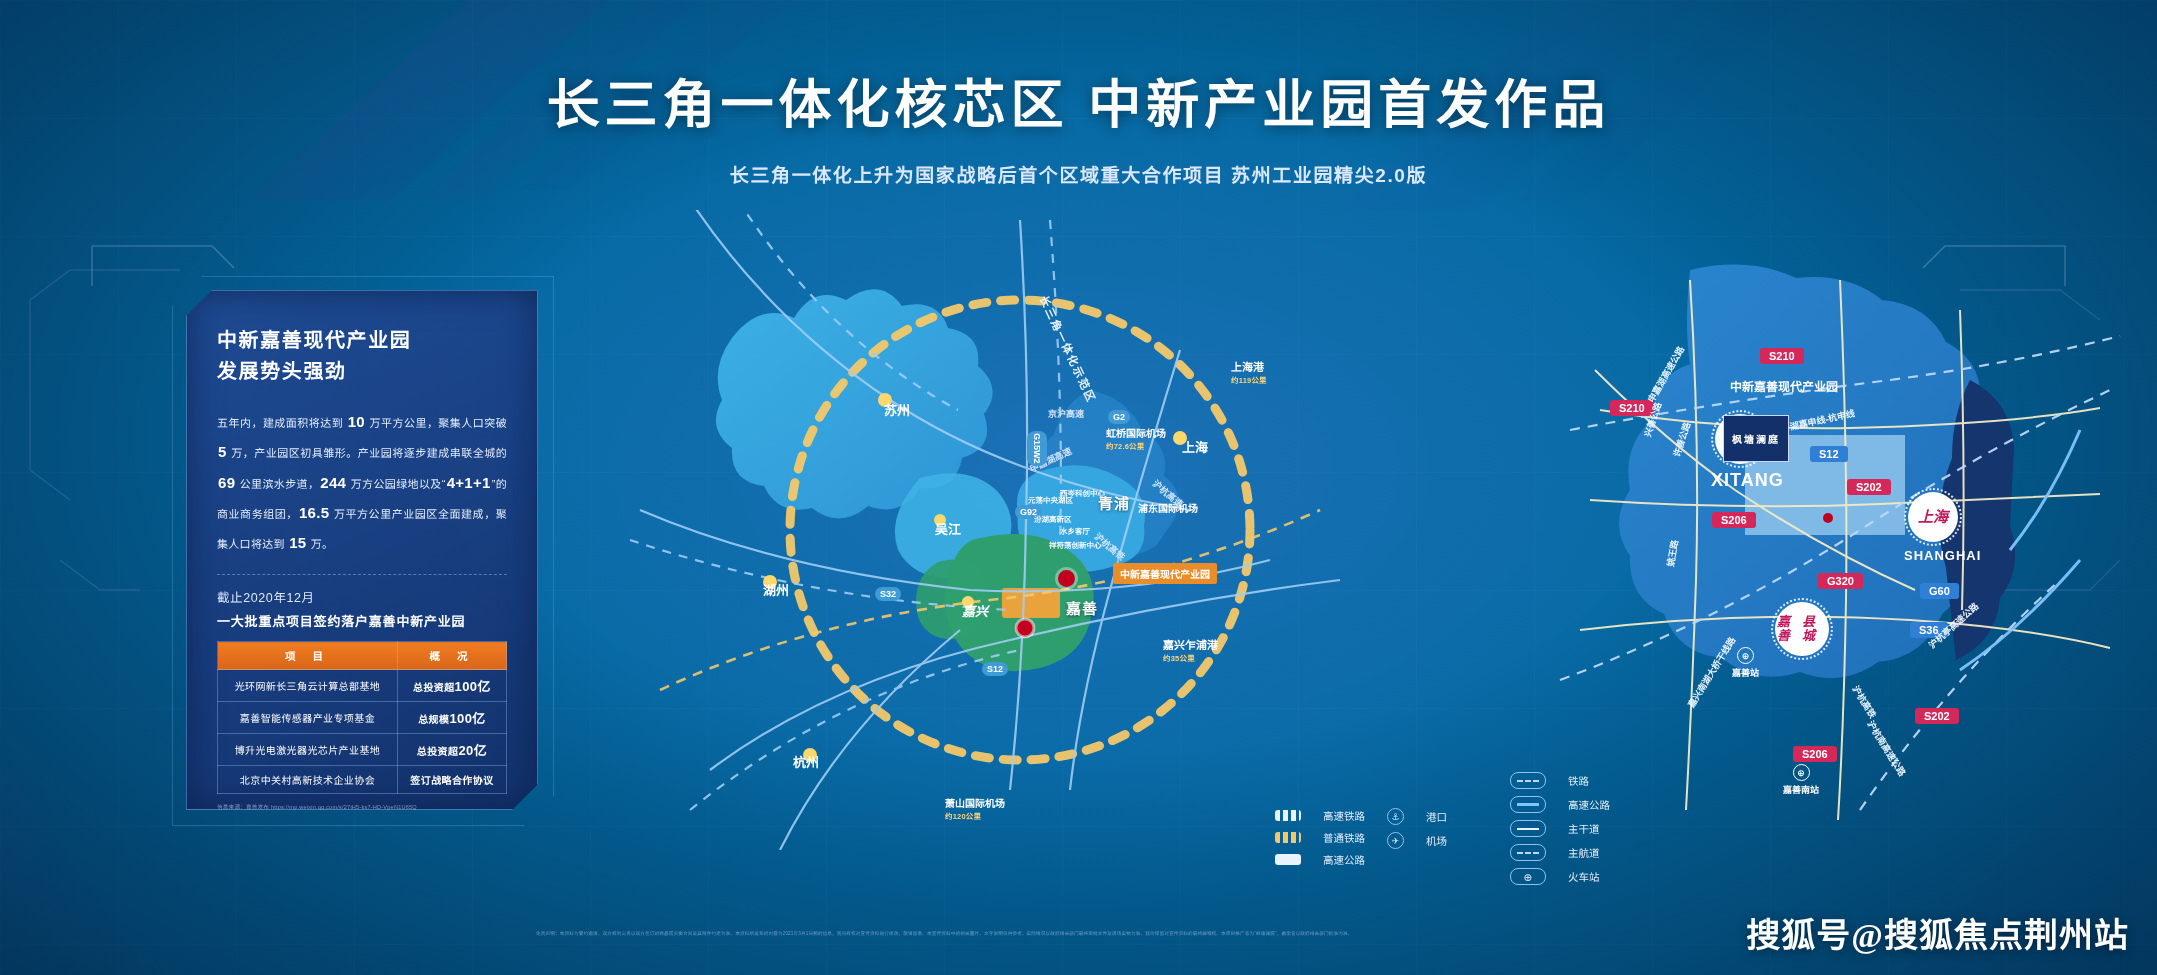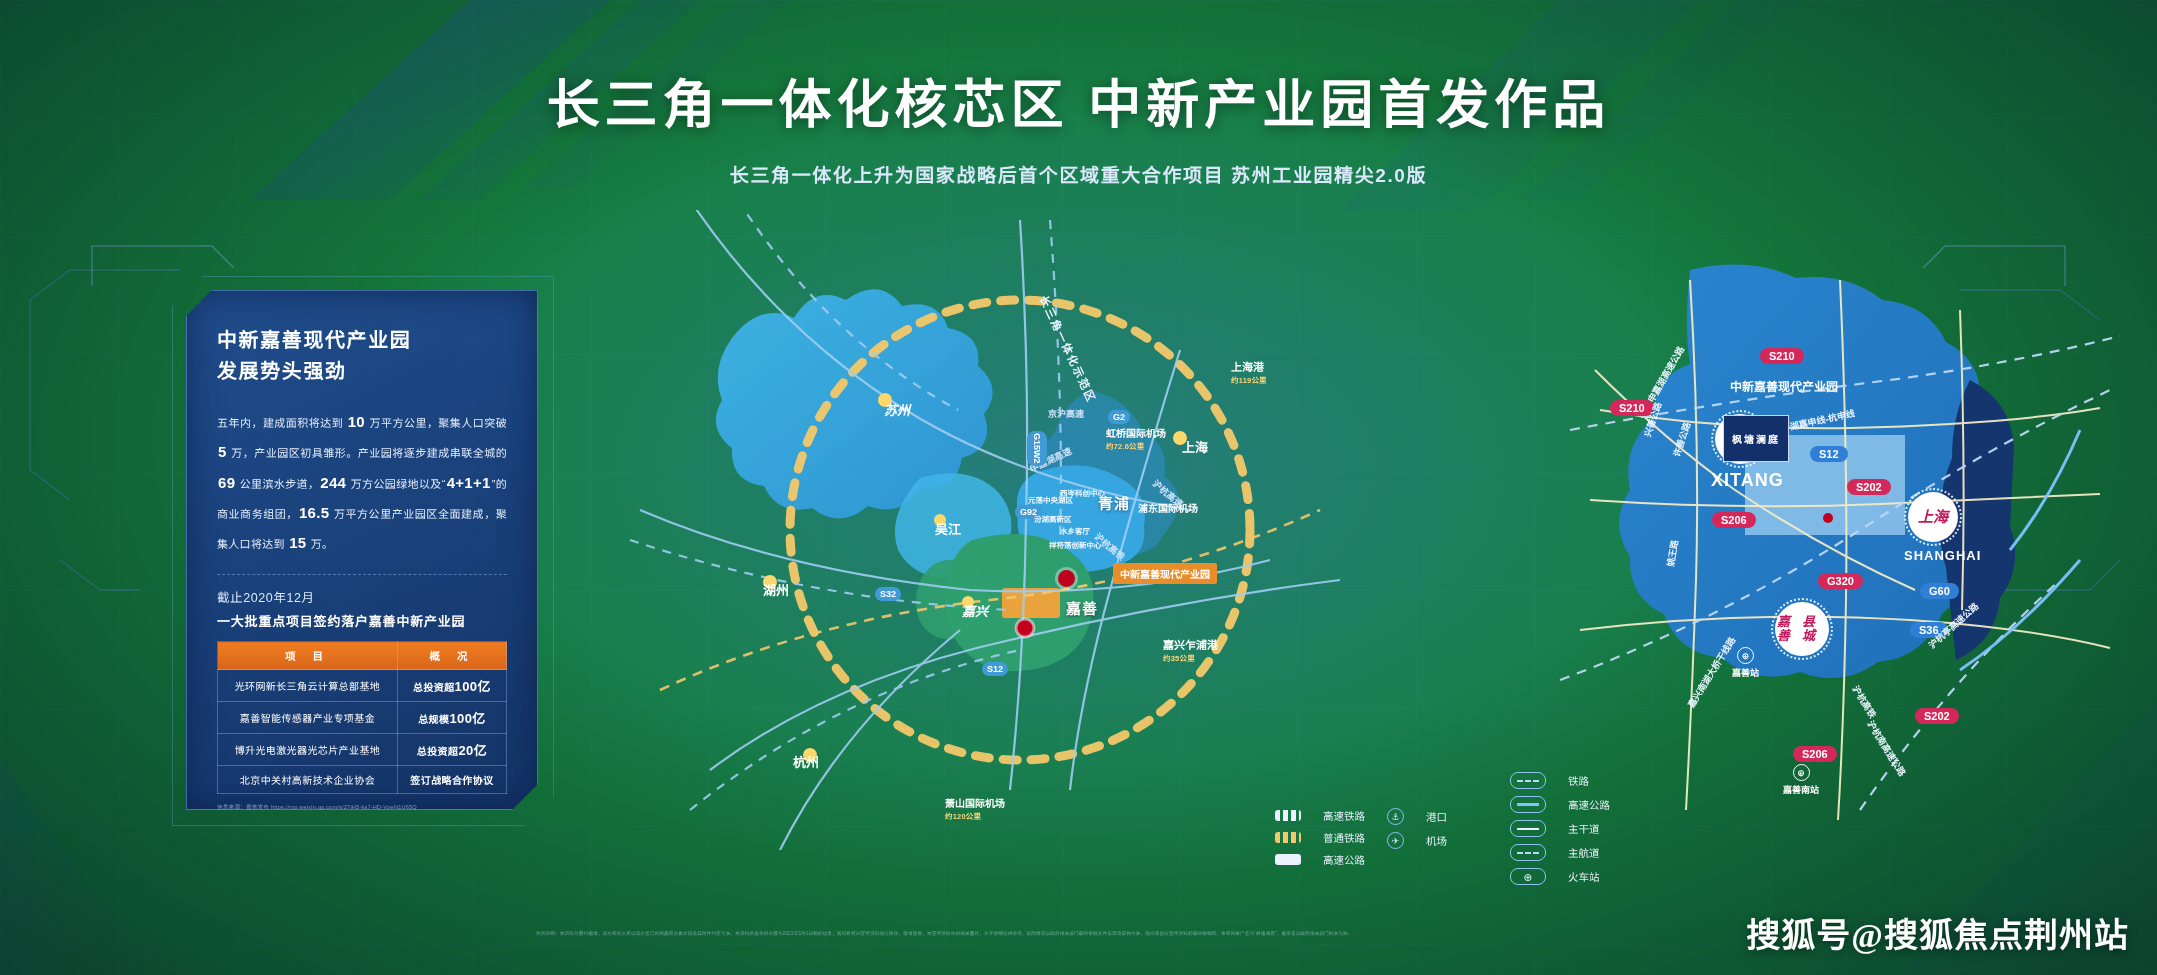--- a/index.html
+++ b/index.html
@@ -9,21 +9,21 @@
     -webkit-font-smoothing:antialiased;
   }
   #stage{
     position:relative;
     width:2157px;height:975px;
     overflow:hidden;
     background:
       radial-gradient(ellipse 900px 500px at 18% 30%, rgba(30,74,150,.55) 0%, rgba(16,44,100,0) 70%),
       radial-gradient(ellipse 1100px 700px at 72% 45%, rgba(22,60,130,.5) 0%, rgba(13,36,86,0) 72%),
       linear-gradient(160deg,#10265c 0%,#0d2ココ 0%,#0e2photo 0%,#102a63 35%,#0b1e4c 100%);
-    background-color:#15803d;
+    background-color:#0369a1;
   }
   
   #grid{
     position:absolute;inset:0;
     background-image:
       linear-gradient(to right, rgba(120,170,235,.055) 1px, transparent 1px),
       linear-gradient(to bottom, rgba(120,170,235,.055) 1px, transparent 1px);
     background-size:118px 118px;
     pointer-events:none;
   }
@@ -78,21 +78,21 @@
     border:1px solid rgba(160,200,245,.35);
     color:#fff;padding:6px 6px;text-align:center;letter-spacing:.4px;
   }
   table#tbl td.v{font-weight:700;}
   table#tbl td.v i{font-style:normal;font-size:13px;}
   #src{margin-top:9px;color:rgba(198,216,245,.6);font-size:5.6px;letter-spacing:.2px;}
   .dotlbl{position:absolute;white-space:nowrap;color:#fff;font-size:13px;font-weight:700;}
   .sub-sm{display:block;color:#ffd479;font-size:7.5px;font-weight:600;letter-spacing:.2px;}
   .road{position:absolute;color:#cfe3fb;font-size:9px;font-weight:700;white-space:nowrap;}
   .pill{
-    position:absolute;border-radius:8px;color:#fff;font-size:11px;font-weight:700;
+    position:absolute;border-radius:3px;color:#fff;font-size:11px;font-weight:700;
     padding:2px 9px;white-space:nowrap;
   }
   .pill.blue{background:#2f7fd6;}
   .pill.red{background:#d5285a;}
   .gcap{
     position:absolute;background:#3f9ad6;color:#fff;font-size:9px;font-weight:700;
     border-radius:8px;padding:2px 5px;white-space:nowrap;
   }
   .legendbox{position:absolute;font-size:10.5px;color:#e6eefb;}
   .lgrow{display:flex;align-items:center;gap:22px;margin-bottom:7px;white-space:nowrap;}
@@ -262,21 +262,21 @@
     <circle cx="265" cy="190" r="7" fill="#fcd76b"></circle>
     <circle cx="560" cy="228" r="7" fill="#fcd76b"></circle>
     <circle cx="320" cy="310" r="6" fill="#fcd76b"></circle>
     <circle cx="150" cy="372" r="7" fill="#fcd76b"></circle>
     <circle cx="348" cy="392" r="6" fill="#fcd76b"></circle>
     <circle cx="190" cy="545" r="7" fill="#fcd76b"></circle>
     <circle cx="405" cy="418" r="9" fill="#c2001e" stroke="#fff" stroke-opacity=".5" stroke-width="3"></circle>
   </svg>
 
   <div id="leftMapLabels">
-      <div class="dotlbl" style="left: 884px; top: 400px; font-style: italic;">苏州</div>
+      <div class="dotlbl" style="left: 884px; top: 400px;">苏州</div>
       <div class="dotlbl" style="left: 1182px; top: 437px;">上海</div>
       <div class="dotlbl" style="left: 935px; top: 519px;">吴江</div>
       <div class="dotlbl" style="left: 763px; top: 580px;">湖州</div>
       <div class="dotlbl" style="left: 962px; top: 601px; font-style: italic;">嘉兴</div>
       <div class="dotlbl" style="left: 793px; top: 752px;">杭州</div>
       <div class="dotlbl" style="left: 1231px; top: 358px;;font-size:11px">上海港<span class="sub-sm">约119公里</span></div>
       <div class="dotlbl" style="left: 1163px; top: 636px;;font-size:11px">嘉兴乍浦港<span class="sub-sm">约35公里</span></div>
       <div class="dotlbl" style="left: 1106px; top: 425px;;font-size:10px">虹桥国际机场<span class="sub-sm">约72.6公里</span></div>
       <div class="dotlbl" style="left: 1138px; top: 500px;;font-size:10px">浦东国际机场</div>
       <div class="dotlbl" style="left: 945px; top: 795px;;font-size:10px">萧山国际机场<span class="sub-sm">约120公里</span></div>

